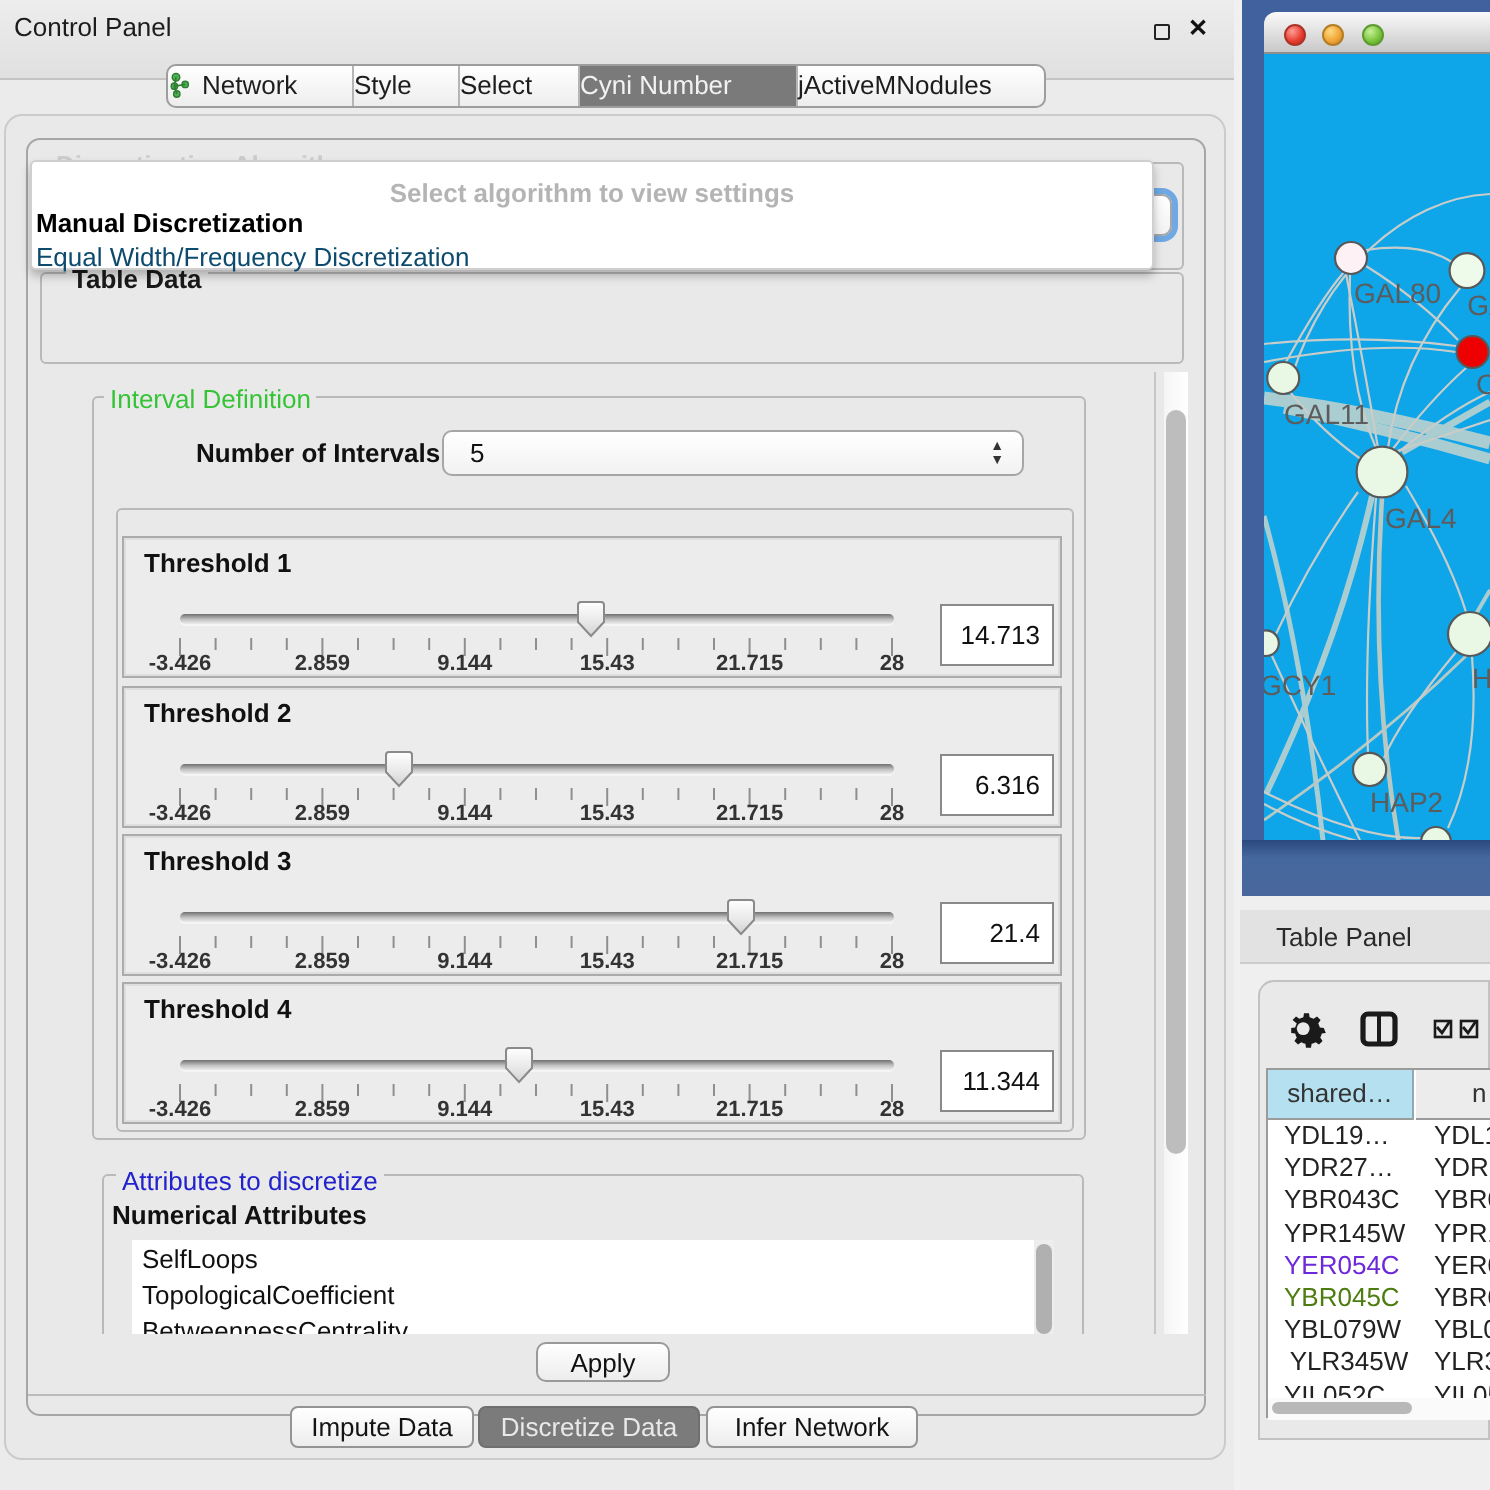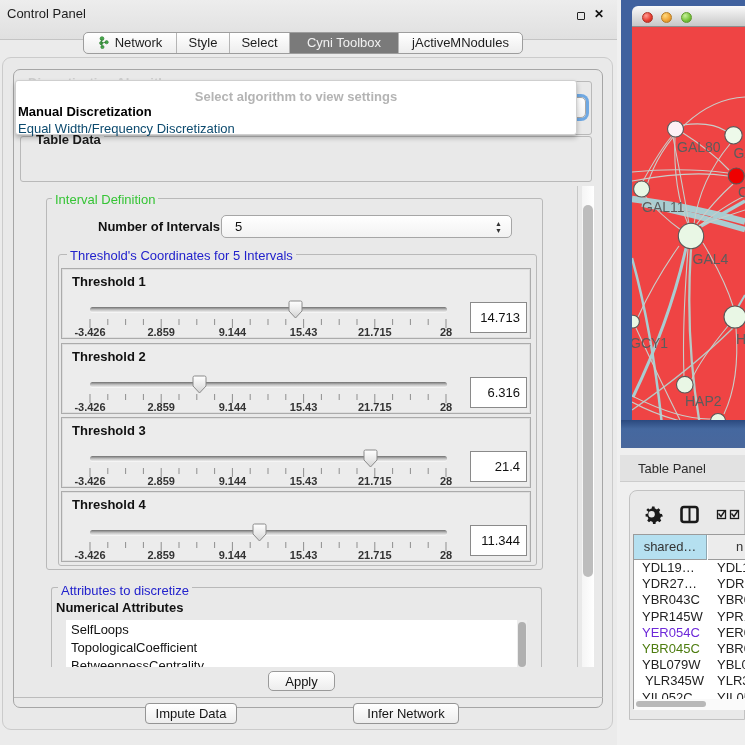--- a/index.html
+++ b/index.html
@@ -9,21 +9,21 @@
 
 
 #cp { position:absolute; left:0; top:0; width:617px; height:745px; background:#ebebeb; }
 #titlebar { position:absolute; left:0; top:0; width:617px; height:40px; background:linear-gradient(#ededed,#e0e0e0); border-bottom:1px solid #c4c4c4; }
 #titlebar .t { position:absolute; left:7px; top:6px; font-size:13px; color:#1c1c1c; }
 #btn-float { position:absolute; left:577px; top:12px; width:8px; height:8px; border:1.5px solid #222; border-radius:1px; }
 #btn-close { position:absolute; left:594px; top:7px; font-size:12px; font-weight:bold; color:#111; }
 
 
 #tabs { position:absolute; left:83px; top:32px; height:22px; display:flex; border:1px solid #9d9d9d; border-radius:5px; overflow:hidden; background:linear-gradient(#ffffff,#ededed); }
-#tabs .tab { height:20px; line-height:20px; font-size:13px; color:#1d1d1d; text-align:center; border-right:1px solid #b5b5b5; white-space:nowrap; }
+#tabs .tab { height:20px; line-height:20px; font-size:13px; color:#1d1d1d; text-align:left; border-right:1px solid #b5b5b5; white-space:nowrap; }
 #tabs .tab.sel { background:#7a7a7a; color:#f2f2f2; }
 #tabs .tab:last-child { border-right:none; }
 
 
 #outerpanel { position:absolute; left:2px; top:57px; width:611px; height:673px; background:#e9e9e9; border:1px solid #cbcbcb; border-radius:9px; }
 #content { position:absolute; left:13px; top:69px; width:590px; height:639px; background:#e9e9e9; border:1px solid #a6a6a6; border-radius:7px; }
 
 
 .group { position:absolute; border:1px solid #b9b9b9; border-radius:3px; }
 .glabel { position:absolute; font-size:13px; background:#e9e9e9; padding:0 3px; white-space:nowrap;text-align:center; }
@@ -53,21 +53,21 @@
 .btn { background:linear-gradient(#ffffff,#ededed); border:1px solid #9a9a9a; border-radius:5px; font-size:13px; color:#111; }
 
 
 .btab { position:absolute; top:703px; height:21px; line-height:20px; font-size:13px; color:#141414; background:linear-gradient(#ffffff,#ededed); border:1px solid #949494; border-radius:4px; text-align:center; }
 .btab.sel { background:#7b7b7b; color:#e9e9e9; border-color:#6f6f6f; }
 
 
 #net { position:absolute; left:621px; top:0; width:124px; height:448px; background:#40619e; }
 #mactb { position:absolute; left:11px; top:6px; width:113px; height:21px; background:linear-gradient(#fafafa,#c8c8c8); border-bottom:1px solid #8e8e8e; border-top-left-radius:6px; }
 .light { position:absolute; top:6px; width:11px; height:11px; border-radius:50%; }
-#canvas { position:absolute; left:11px; top:27px; width:113px; height:393px; background:#ef4444; overflow:hidden; }
+#canvas { position:absolute; left:11px; top:27px; width:113px; height:393px; background:#0ea5e9; overflow:hidden; }
 #netshadow { position:absolute; left:0; top:420px; width:124px; height:28px; background:linear-gradient(#2b497e,#45689f 9px,#49679c); }
 
 
 #tpHead { position:absolute; left:620px; top:455px; width:125px; height:27px; background:#e2e2e2; border-bottom:1px solid #cccccc; }
 #tpHead .t { position:absolute; left:18px; top:6px; font-size:13px; color:#2a2a2a; }
 #tpbg { position:absolute; left:620px; top:482px; width:125px; height:263px; background:#efefef; }
 #tbox { position:absolute; left:629px; top:490px; width:116px; height:230px; background:#e9e9e9; border:1px solid #c2c2c2; border-top-left-radius:8px; }
 #tbl { position:absolute; left:633px; top:534px; width:112px; height:175px; background:#fff; border:1px solid #9b9b9b; border-right:none; font-size:13px; }
 </style>
 </head>
@@ -83,41 +83,40 @@
   <div id="tabs">
     <div class="tab" style="width:93px;"><svg width="13" height="13" viewBox="0 0 13 13" style="vertical-align:-2px; margin-right:4px;">
           <circle cx="4" cy="2.6" r="1.9" fill="#4caf50" stroke="#2e7d32" stroke-width="0.7"></circle>
           <circle cx="3.2" cy="7.1" r="1.6" fill="#4caf50" stroke="#2e7d32" stroke-width="0.7"></circle>
           <circle cx="8.6" cy="6.2" r="1.6" fill="#4caf50" stroke="#2e7d32" stroke-width="0.7"></circle>
           <circle cx="4.4" cy="11" r="1.6" fill="#4caf50" stroke="#2e7d32" stroke-width="0.7"></circle>
           <path d="M4 2.6 L3.2 7.1 L8.6 6.2 M3.2 7.1 L4.4 11" stroke="#2e7d32" stroke-width="0.8" fill="none"></path>
         </svg>Network</div>
     <div class="tab" style="width:53px;">Style</div>
     <div class="tab" style="width:60px;">Select</div>
-    <div class="tab sel" style="width:109px;">Cyni Toolbox</div>
+    <div class="tab sel" style="width:109px;">Cyni Number</div>
     <div class="tab" style="width:123px;">jActiveMNodules</div>
   </div>
 
   <div id="outerpanel"></div>
   <div id="content">
 
     <div class="group" style="left:6px; top:11px; width:572px; height:54px;"></div>
     <div class="glabel" style="left:11px; top:5px; font-weight:bold; color:#cdcdcd;">Discretization Algorithm</div>
     <div class="combo" style="left:13px; top:27px; width:559px; height:21px; box-shadow:0 0 0 3px #6fa8e2;"></div>
 
     <div class="group" style="left:6px; top:66px; width:572px; height:46px;"></div>
     <div class="glabel" style="left:19px; top:62px; font-weight:bold; color:#1a1a1a;">Table Data</div>
 
     <div class="group" style="left:32px; top:128px; width:497px; height:372px;"></div>
     <div class="glabel" style="left:38px; top:122px; color:#35c435;">Interval Definition</div>
     <div class="abs" style="left:84px; top:149px; font-size:13px; font-weight:bold; color:#111;">Number of Intervals</div>
     <div class="combo" style="left:207px; top:145px; width:291px; height:23px; line-height:21px;"><span style="padding-left:13px;">5</span><span class="ar" style="top:4px;">▲</span><span class="ar" style="top:11px;">▼</span></div>
 
     <div class="group" style="left:44px; top:184px; width:479px; height:312px;"></div>
-    <div class="glabel" style="left:53px; top:178px; color:#2222cc;">Threshold's Coordinates for 5 Intervals</div>
 
     <div class="tpanel" style="top:198px;">
       <div class="tt" style="top:5px;">Threshold 1</div>
       <div class="track">
           <div class="thumb" style="left:197.5px;"><svg width="15" height="19" viewBox="0 0 15 19">
               <defs>
                 <linearGradient id="tg" x1="0" y1="0" x2="0" y2="1">
                   <stop offset="0" stop-color="#ffffff"></stop>
                   <stop offset="0.55" stop-color="#e9e9e9"></stop>
                   <stop offset="1" stop-color="#d2d2d2"></stop>
@@ -312,20 +311,21 @@
     <div>BetweennessCentrality</div>
   </div>
 
   <div class="abs" style="left:517px; top:620px; width:10px; height:47px; background:#ededed;"></div>
   <div class="abs" style="left:518px; top:622px; width:8px; height:45px; background:#b0b0b0; border-radius:4px;"></div>
 
   <div class="abs btn" style="left:268px; top:671px; width:67px; height:20px; text-align:center; line-height:19px;">Apply</div>
   <div class="abs" style="left:14px; top:697px; width:589px; height:1px; background:#bcbcbc;"></div>
 
   <div class="btab" style="left:145px; width:92px;">Impute Data</div>
+  <div class="btab sel" style="left:239px; width:111px;">Discretize Data</div>
   <div class="btab" style="left:353px; width:106px;">Infer Network</div>
 
   <div class="abs" style="left:577px; top:186px; width:1px; height:481px; background:#c6c6c6;"></div>
 
   <div class="abs" style="left:582px; top:186px; width:12px; height:481px; background:linear-gradient(90deg,#f5f5f5,#ffffff);"></div>
   <div class="abs" style="left:583px; top:205px; width:10px; height:372px; background:#bdbdbd; border-radius:5px;"></div>
 
   <div id="popup">
     <div class="hint">Select algorithm to view settings</div>
     <div class="it1">Manual Discretization</div>

